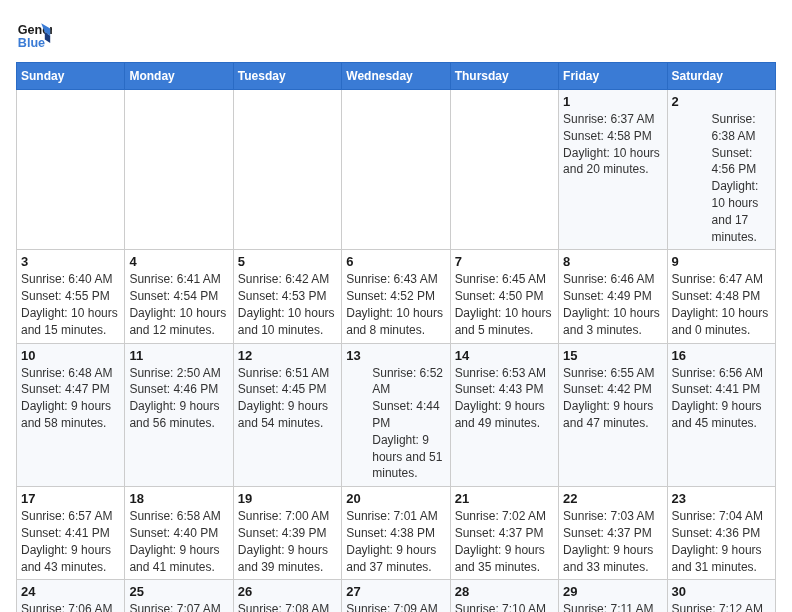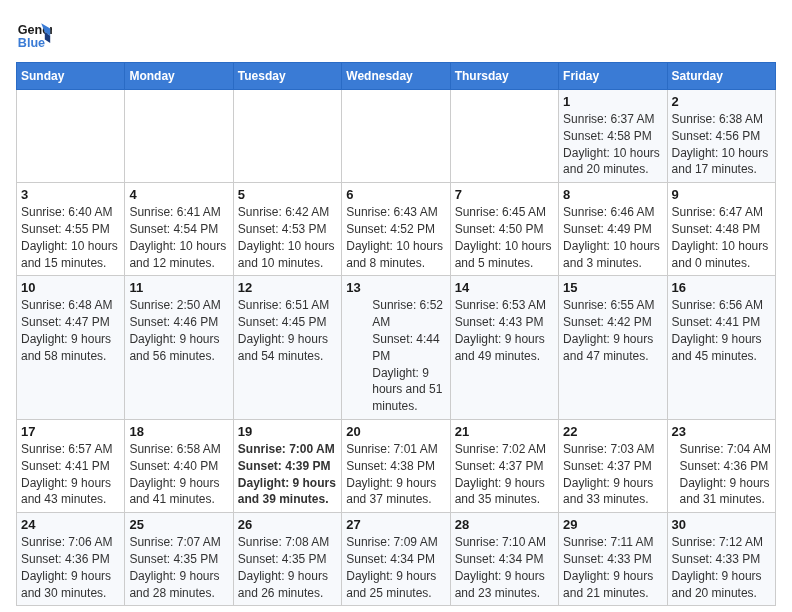--- a/index.html
+++ b/index.html
@@ -117,21 +117,21 @@
         <td class="empty-cell"></td>
         <td class="empty-cell"></td>
         <td>
           <span class="day-num">1</span>
           <div class="day-info" style="white-space: pre-line;">Sunrise: 6:37 AM
 Sunset: 4:58 PM
 Daylight: 10 hours and 20 minutes.</div>
         </td>
         <td>
           <span class="day-num">2</span>
-          <div class="day-info" style="white-space: pre-line;">Sunrise: 6:38 AM
+          <div class="day-info" style="white-space: pre-line; margin-left: 40px;">Sunrise: 6:38 AM
 Sunset: 4:56 PM
 Daylight: 10 hours and 17 minutes.</div>
         </td>
       </tr>
       <tr>
         <td>
           <span class="day-num">3</span>
           <div class="day-info" style="white-space: pre-line;">Sunrise: 6:40 AM
 Sunset: 4:55 PM
 Daylight: 10 hours and 15 minutes.</div>
@@ -225,21 +225,21 @@
 Daylight: 9 hours and 43 minutes.</div>
         </td>
         <td>
           <span class="day-num">18</span>
           <div class="day-info" style="white-space: pre-line;">Sunrise: 6:58 AM
 Sunset: 4:40 PM
 Daylight: 9 hours and 41 minutes.</div>
         </td>
         <td>
           <span class="day-num">19</span>
-          <div class="day-info" style="white-space: pre-line; font-weight: bold;">Sunrise: 7:00 AM
+          <div class="day-info" style="white-space: pre-line;">Sunrise: 7:00 AM
 Sunset: 4:39 PM
 Daylight: 9 hours and 39 minutes.</div>
         </td>
         <td>
           <span class="day-num">20</span>
           <div class="day-info" style="white-space: pre-line;">Sunrise: 7:01 AM
 Sunset: 4:38 PM
 Daylight: 9 hours and 37 minutes.</div>
         </td>
         <td>
@@ -249,21 +249,21 @@
 Daylight: 9 hours and 35 minutes.</div>
         </td>
         <td>
           <span class="day-num">22</span>
           <div class="day-info" style="white-space: pre-line;">Sunrise: 7:03 AM
 Sunset: 4:37 PM
 Daylight: 9 hours and 33 minutes.</div>
         </td>
         <td>
           <span class="day-num">23</span>
-          <div class="day-info" style="white-space: pre-line; margin-left: 8px;">Sunrise: 7:04 AM
+          <div class="day-info" style="white-space: pre-line;">Sunrise: 7:04 AM
 Sunset: 4:36 PM
 Daylight: 9 hours and 31 minutes.</div>
         </td>
       </tr>
       <tr>
         <td>
           <span class="day-num">24</span>
           <div class="day-info" style="white-space: pre-line;">Sunrise: 7:06 AM
 Sunset: 4:36 PM
 Daylight: 9 hours and 30 minutes.</div>

